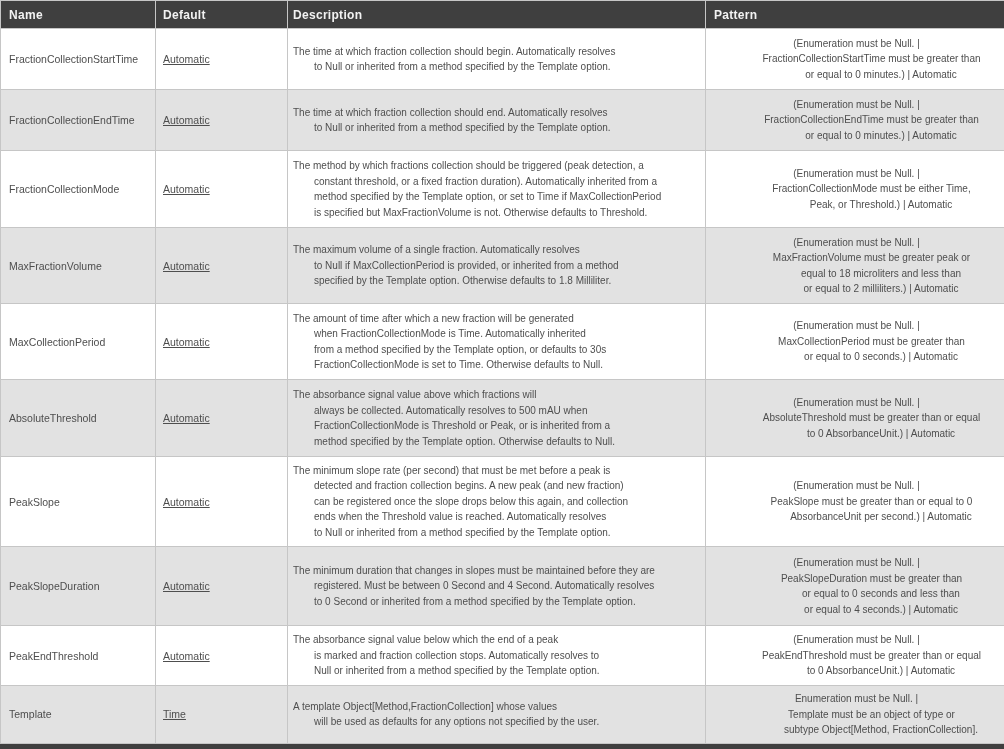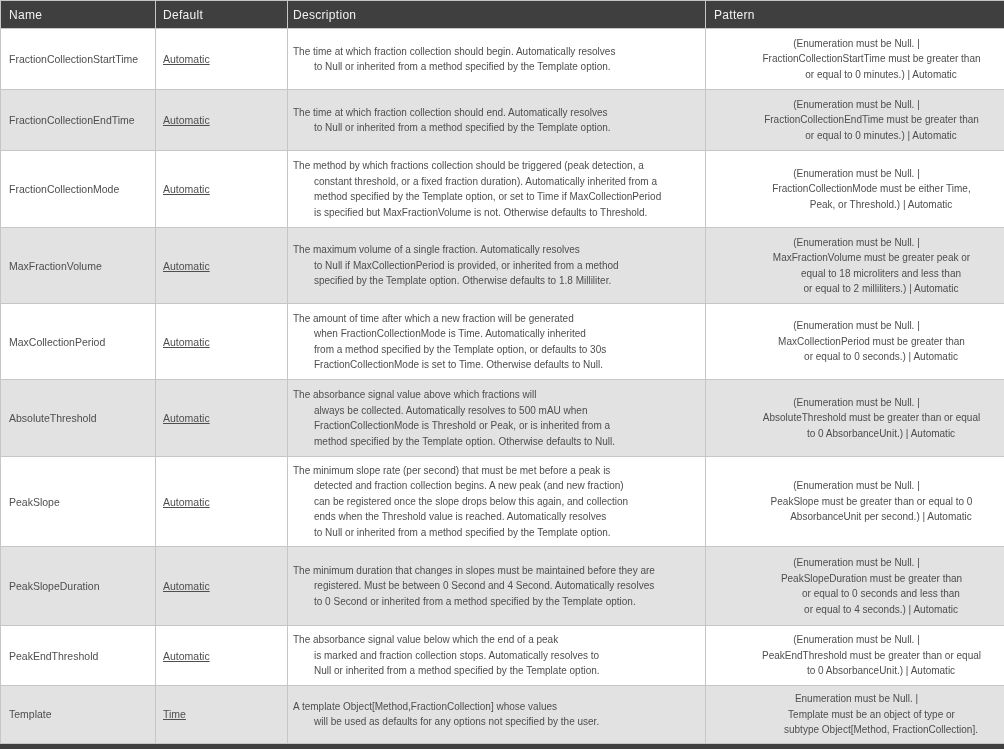--- a/index.html
+++ b/index.html
@@ -27,21 +27,21 @@
     width:1004px;
   }
   col.c-name{width:155px;}
   col.c-default{width:132px;}
   col.c-desc{width:418px;}
   col.c-pattern{width:299px;}
   th{
     background:var(--header_bg);
     color:var(--header_text);
     font-size:12px;
-    font-weight:normal;
+    font-weight:bold;
     text-align:left;
     letter-spacing:.3px;
     border:1px solid var(--border);
     height:28px;
     padding:0 0 0 8px;
   }
   th.h-default{padding-left:7px;}
   th.h-desc{padding-left:5px;}
   th.h-pattern{padding-left:8px;}
   td{

